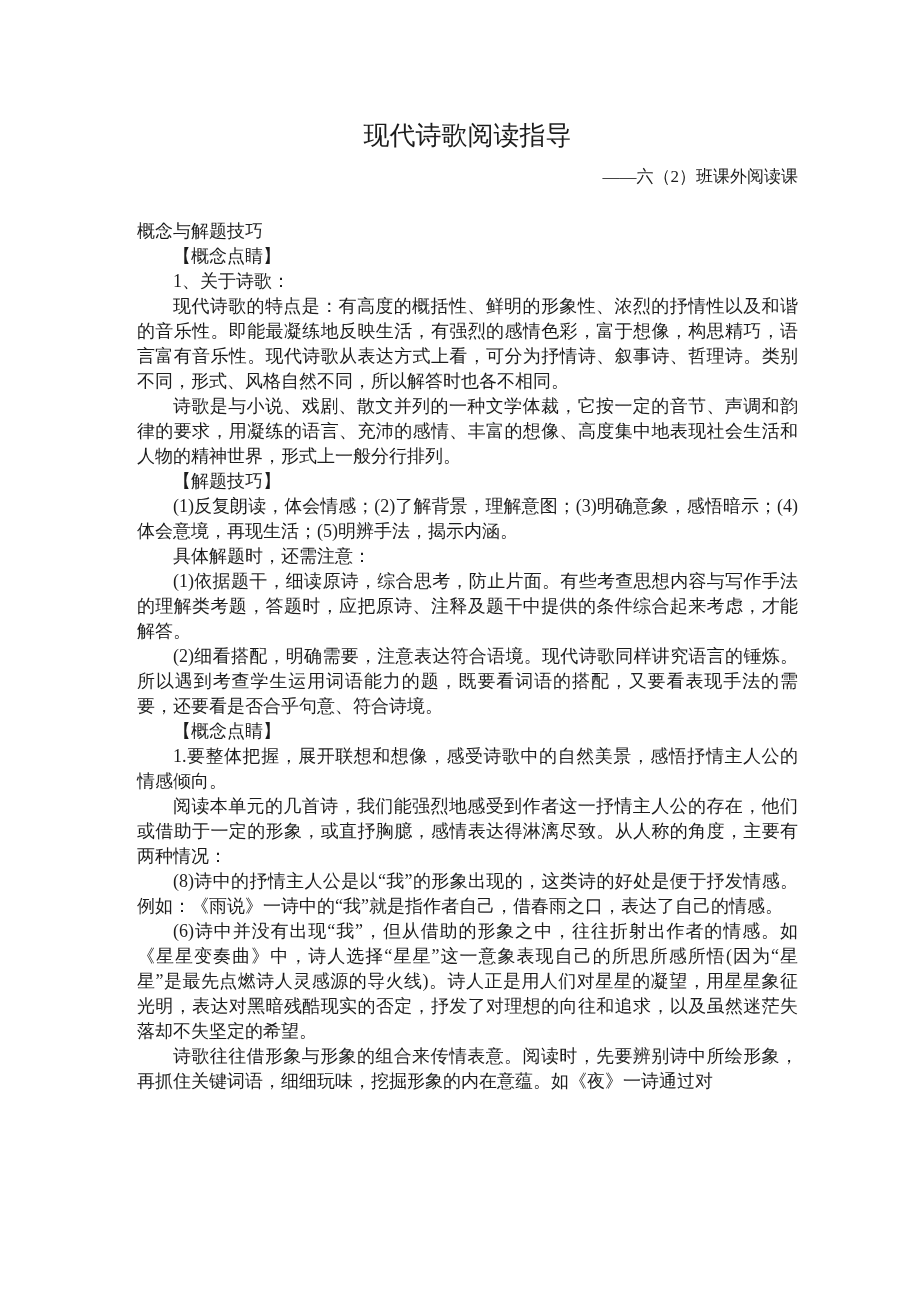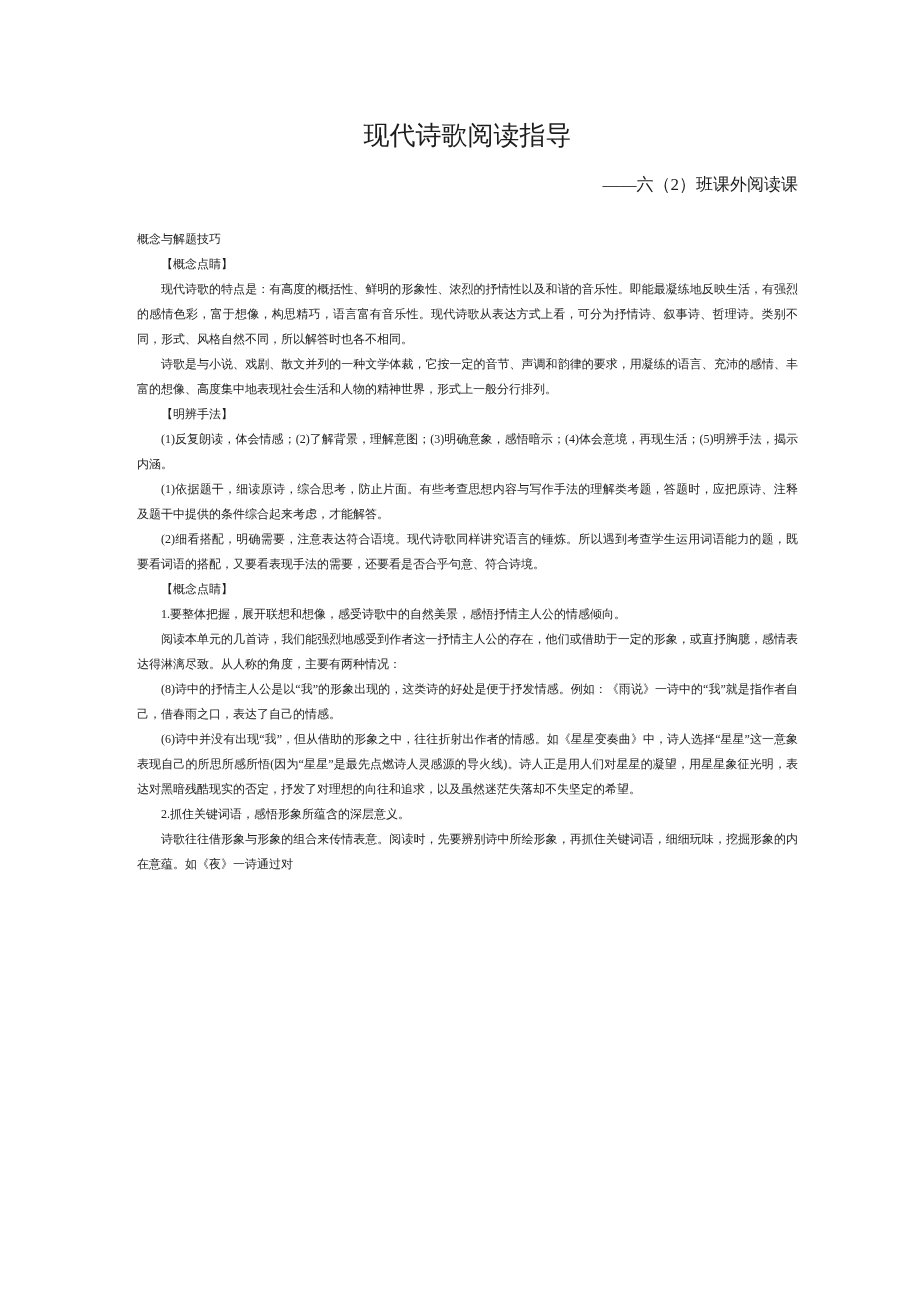--- a/index.html
+++ b/index.html
@@ -22,27 +22,27 @@
     font-size: 26px;
     font-weight: normal;
     text-align: center;
     margin: 0;
     line-height: 30px;
     color: #1c1c1c;
   }
   .doc-subtitle {
     font-size: 17px;
     text-align: right;
-    margin-top: 24px;
+    margin-top: 16px;
     line-height: 20px;
     color: #1c1c1c;
   }
   .doc-body {
     margin-top: 32px;
-    font-size: 12px;
+    font-size: 18px;
     line-height: 25px;
     text-align: justify;
     text-justify: inter-ideograph;
   }
   .para {
     margin: 0;
     padding: 0;
   }
   .para.indent {
     text-indent: 2em;
@@ -50,27 +50,28 @@
 </style>
 </head>
 <body>
 
 <div class="doc-page">
   <h1 class="doc-title">现代诗歌阅读指导</h1>
   <div class="doc-subtitle">——六（2）班课外阅读课</div>
   <div class="doc-body" id="doc-body">
       <p class="para">概念与解题技巧</p>
       <p class="para indent">【概念点睛】</p>
+      <p class="para indent">1、关于诗歌：</p>
       <p class="para indent">现代诗歌的特点是：有高度的概括性、鲜明的形象性、浓烈的抒情性以及和谐的音乐性。即能最凝练地反映生活，有强烈的感情色彩，富于想像，构思精巧，语言富有音乐性。现代诗歌从表达方式上看，可分为抒情诗、叙事诗、哲理诗。类别不同，形式、风格自然不同，所以解答时也各不相同。</p>
       <p class="para indent">诗歌是与小说、戏剧、散文并列的一种文学体裁，它按一定的音节、声调和韵律的要求，用凝练的语言、充沛的感情、丰富的想像、高度集中地表现社会生活和人物的精神世界，形式上一般分行排列。</p>
-      <p class="para indent">【明辨手法】</p>
+      <p class="para indent">【解题技巧】</p>
       <p class="para indent">(1)反复朗读，体会情感；(2)了解背景，理解意图；(3)明确意象，感悟暗示；(4)体会意境，再现生活；(5)明辨手法，揭示内涵。</p>
+      <p class="para indent">具体解题时，还需注意：</p>
       <p class="para indent">(1)依据题干，细读原诗，综合思考，防止片面。有些考查思想内容与写作手法的理解类考题，答题时，应把原诗、注释及题干中提供的条件综合起来考虑，才能解答。</p>
       <p class="para indent">(2)细看搭配，明确需要，注意表达符合语境。现代诗歌同样讲究语言的锤炼。所以遇到考查学生运用词语能力的题，既要看词语的搭配，又要看表现手法的需要，还要看是否合乎句意、符合诗境。</p>
       <p class="para indent">【概念点睛】</p>
       <p class="para indent">1.要整体把握，展开联想和想像，感受诗歌中的自然美景，感悟抒情主人公的情感倾向。</p>
       <p class="para indent">阅读本单元的几首诗，我们能强烈地感受到作者这一抒情主人公的存在，他们或借助于一定的形象，或直抒胸臆，感情表达得淋漓尽致。从人称的角度，主要有两种情况：</p>
       <p class="para indent">(8)诗中的抒情主人公是以“我”的形象出现的，这类诗的好处是便于抒发情感。例如：《雨说》一诗中的“我”就是指作者自己，借春雨之口，表达了自己的情感。</p>
       <p class="para indent">(6)诗中并没有出现“我”，但从借助的形象之中，往往折射出作者的情感。如《星星变奏曲》中，诗人选择“星星”这一意象表现自己的所思所感所悟(因为“星星”是最先点燃诗人灵感源的导火线)。诗人正是用人们对星星的凝望，用星星象征光明，表达对黑暗残酷现实的否定，抒发了对理想的向往和追求，以及虽然迷茫失落却不失坚定的希望。</p>
-      <p class="para indent">2.抓住关键词语，感悟形象所蕴含的深层意义。</p>
       <p class="para indent">诗歌往往借形象与形象的组合来传情表意。阅读时，先要辨别诗中所绘形象，再抓住关键词语，细细玩味，挖掘形象的内在意蕴。如《夜》一诗通过对</p>
     </div>
 </div>
 
 </body></html>

